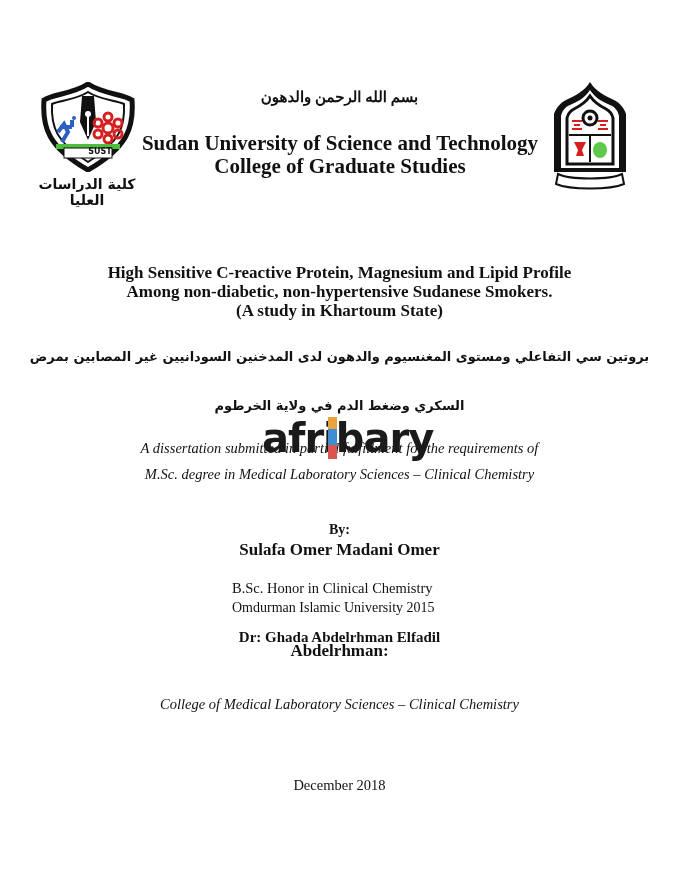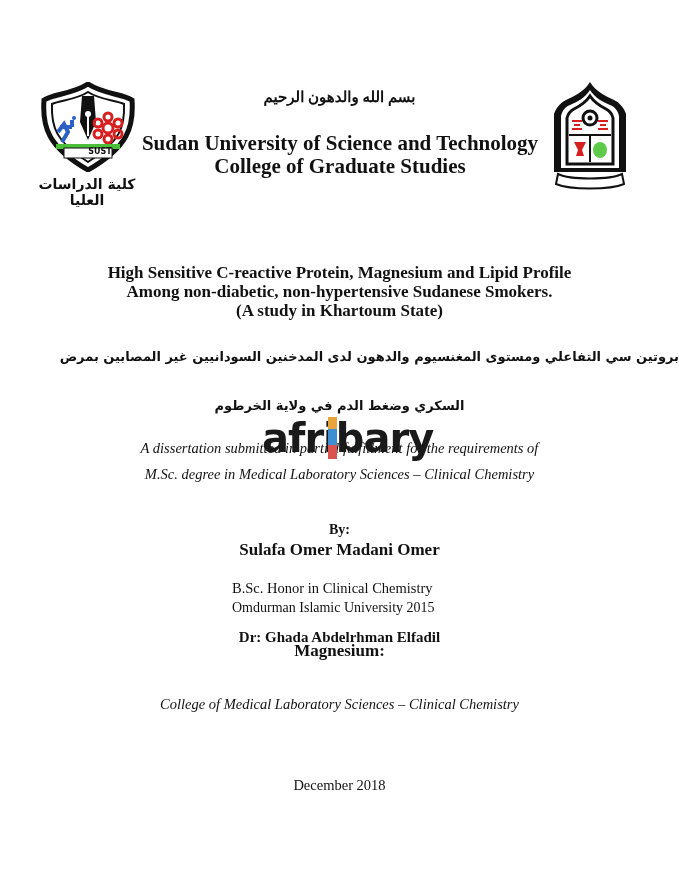--- a/index.html
+++ b/index.html
@@ -15,21 +15,21 @@
     .logo-left { left: 38px; top: 82px; width: 100px; height: 90px; }
     .logo-left-caption { left: 32px; top: 176px; width: 110px; text-align: center; font-size: 14px; font-weight: bold; direction: rtl; font-family: "DejaVu Sans", sans-serif; }
     .logo-right { left: 540px; top: 80px; width: 100px; height: 112px; }
 
     .title { font-size: 17px; font-weight: bold; line-height: 19px; }
     .t1 { top: 263px; }
     .t2 { top: 282px; }
     .t3 { top: 301px; }
 
     .arabic { font-family: "DejaVu Sans", sans-serif; font-weight: bold; font-size: 13px; direction: rtl; }
-    .ar1 { top: 349px; text-align: right; }
+    .ar1 { top: 349px; }
     .ar2 { top: 398px; }
 
     .diss { font-size: 14.5px; font-style: italic; }
     .d1 { top: 440px; }
     .d2 { top: 466px; }
 
     .watermark { left: 262px; top: 415px; width: 155px; height: 46px; }
     .wm-text { position: absolute; left: 0; top: 0; font-family: "DejaVu Sans", sans-serif; font-weight: bold;
                font-size: 40px; letter-spacing: -1px; color: #1a1a1a; line-height: 46px; }
     .wm-bar { position: absolute; left: 66px; top: 2px; width: 9px; height: 42px; }
@@ -42,21 +42,21 @@
 
     .sup-label { top: 641px; font-size: 17px; font-weight: bold; }
     .sup-name { top: 629px; font-size: 15px; font-weight: bold; }
     .sup-college { top: 696px; font-size: 14.5px; font-style: italic; }
 
     .date { top: 777px; font-size: 14.5px; }
   </style>
 </head>
 <body>
 
-<div class="abs center basmala">بسم الله والدهون الرحيم</div>
+<div class="abs center basmala">بسم الله الرحمن والدهون</div>
 
 <div class="abs logo-left">
   <svg width="100" height="90" viewBox="0 0 100 90">
     <path d="M50 2 C35 12 15 12 6 18 C4 45 10 65 50 88 C90 65 96 45 94 18 C85 12 65 12 50 2 Z" fill="#fff" stroke="#111" stroke-width="5"></path>
     <path d="M50 10 C38 18 22 18 14 22 C13 45 18 60 50 80 C82 60 87 45 86 22 C78 18 62 18 50 10 Z" fill="#fff" stroke="#111" stroke-width="2"></path>
     <path d="M44 14 L56 14 L58 40 L50 58 L42 40 Z" fill="#111"></path>
     <circle cx="50" cy="32" r="3" fill="#fff"></circle>
     <rect x="49" y="34" width="2" height="20" fill="#fff"></rect>
     <path d="M20 50 L26 42 L30 50 L24 60 M22 45 L34 45 M34 45 L34 38" stroke="#2a5fc4" stroke-width="4" fill="none"></path>
     <circle cx="36" cy="36" r="2" fill="#2a5fc4"></circle>
@@ -119,17 +119,17 @@
     <div class="seg" style="height:16px;background:#3d8fd1;"></div>
     <div class="seg" style="height:14px;background:#d9534f;"></div>
   </div>
 </div>
 
 <div class="abs center by-label">By:</div>
 <div class="abs center author">Sulafa Omer Madani Omer</div>
 <div class="abs degree1">B.Sc. Honor in Clinical Chemistry</div>
 <div class="abs degree2">Omdurman Islamic University 2015</div>
 
-<div class="abs center sup-label">Magnesium:</div>
+<div class="abs center sup-label">Abdelrhman:</div>
 <div class="abs center sup-name">Dr: Ghada Abdelrhman Elfadil</div>
 <div class="abs center sup-college">College of Medical Laboratory Sciences – Clinical Chemistry</div>
 
 <div class="abs center date">December 2018</div>
 
 </body></html>

